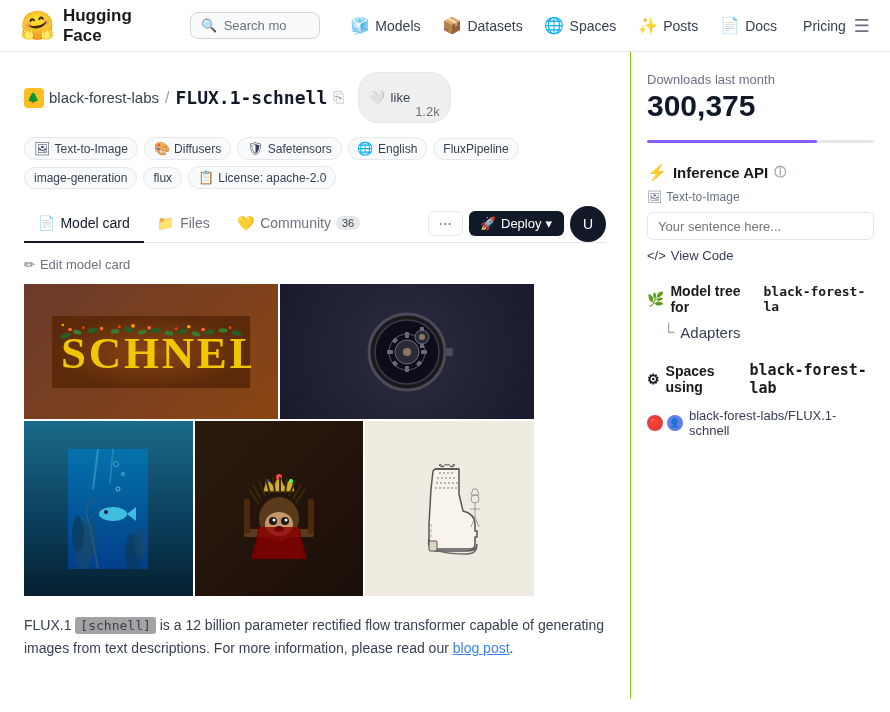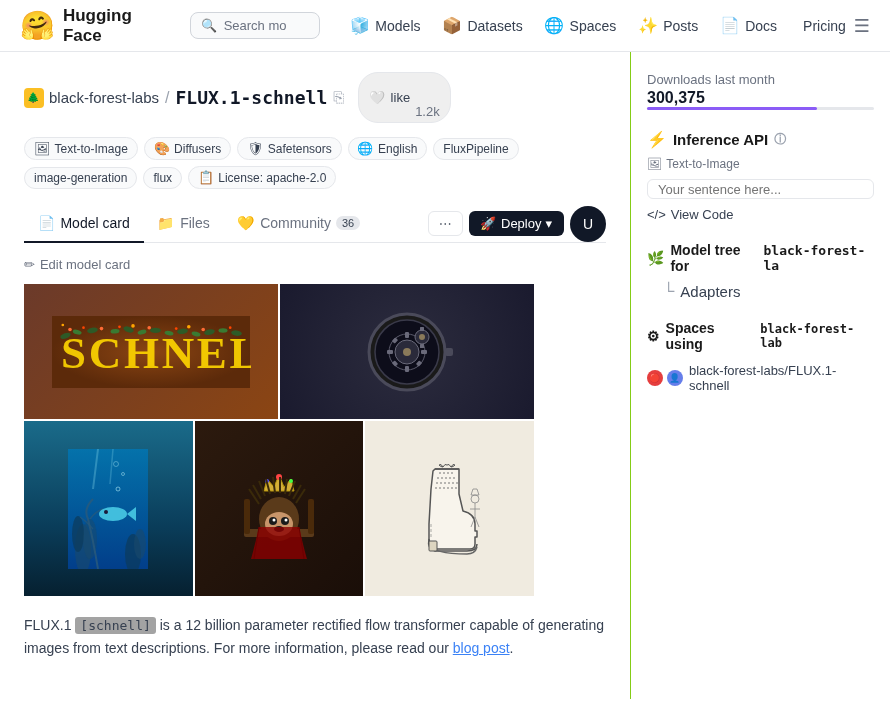--- a/index.html
+++ b/index.html
@@ -50,40 +50,40 @@
     .img-cell { background: #374151; overflow: hidden; position: relative; }
 
     
     .description { font-size: 14px; line-height: 1.6; color: #374151; margin-bottom: 20px; }
     .code-inline { font-family: monospace; background: #a3a3a3; padding: 1px 5px; border-radius: 3px; font-size: 13px; }
     .blog-link { color: #3b82f6; text-decoration: underline; cursor: pointer; }
 
     
     .sidebar-section { margin-bottom: 20px; }
     .downloads-label { font-size: 13px; color: #6b7280; margin-bottom: 2px; }
-    .downloads-count { font-size: 16px; font-weight: 700; color: #111827; margin-bottom: 0; }
+    .downloads-count { font-size: 30px; font-weight: 700; color: #111827; margin-bottom: 17px; }
     .progress-bar { height: 3px; background: #e5e7eb; border-radius: 2px; }
     .progress-fill { height: 100%; background: #8b5cf6; border-radius: 2px; width: 75%; }
 
     .inference-header { display: flex; align-items: center; gap: 6px; font-size: 15px; font-weight: 600; margin-bottom: 8px; margin-top: 16px; }
     .lightning-icon { color: #f59e0b; font-size: 16px; }
     .info-icon { color: #9ca3af; font-size: 12px; cursor: pointer; }
     .api-subtitle { font-size: 12px; color: #6b7280; display: flex; align-items: center; gap: 4px; margin-bottom: 8px; }
-    .inference-input { width: 100%; border: 1px solid #e5e7eb; border-radius: 6px; padding: 8px 10px; font-size: 13px; color: #9ca3af; background: #fff; resize: none; height: 20px; }
+    .inference-input { width: 100%; border: 1px solid #e5e7eb; border-radius: 6px; padding: 8px 10px; font-size: 13px; color: #9ca3af; background: #fff; resize: none; height: 28px; }
     .view-code-link { display: flex; align-items: center; gap: 5px; font-size: 13px; color: #374151; cursor: pointer; margin-top: 8px; }
 
     .model-tree-header { display: flex; align-items: center; gap: 6px; font-size: 14px; font-weight: 600; margin-top: 16px; margin-bottom: 8px; }
     .tree-icon { font-size: 14px; }
     .model-tree-org { font-family: monospace; font-size: 13px; }
     .tree-line { display: flex; align-items: center; gap: 6px; padding-left: 16px; }
     .tree-connector { color: #9ca3af; font-size: 16px; }
     .adapters-label { font-size: 15px; color: #374151; }
 
     .spaces-header { display: flex; align-items: center; gap: 6px; font-size: 14px; font-weight: 600; margin-top: 16px; margin-bottom: 8px; }
-    .spaces-org { font-family: monospace; font-size: 12px; }
+    .spaces-org { font-family: monospace; font-size: 15px; }
     .space-item { display: flex; align-items: center; gap: 6px; font-size: 13px; color: #374151; padding: 3px 0; }
   </style>
 </head>
 <body>
 
 <nav class="navbar">
   <a class="navbar-logo">
     <span class="logo-emoji">🤗</span>
     <span>Hugging Face</span>
   </a>

